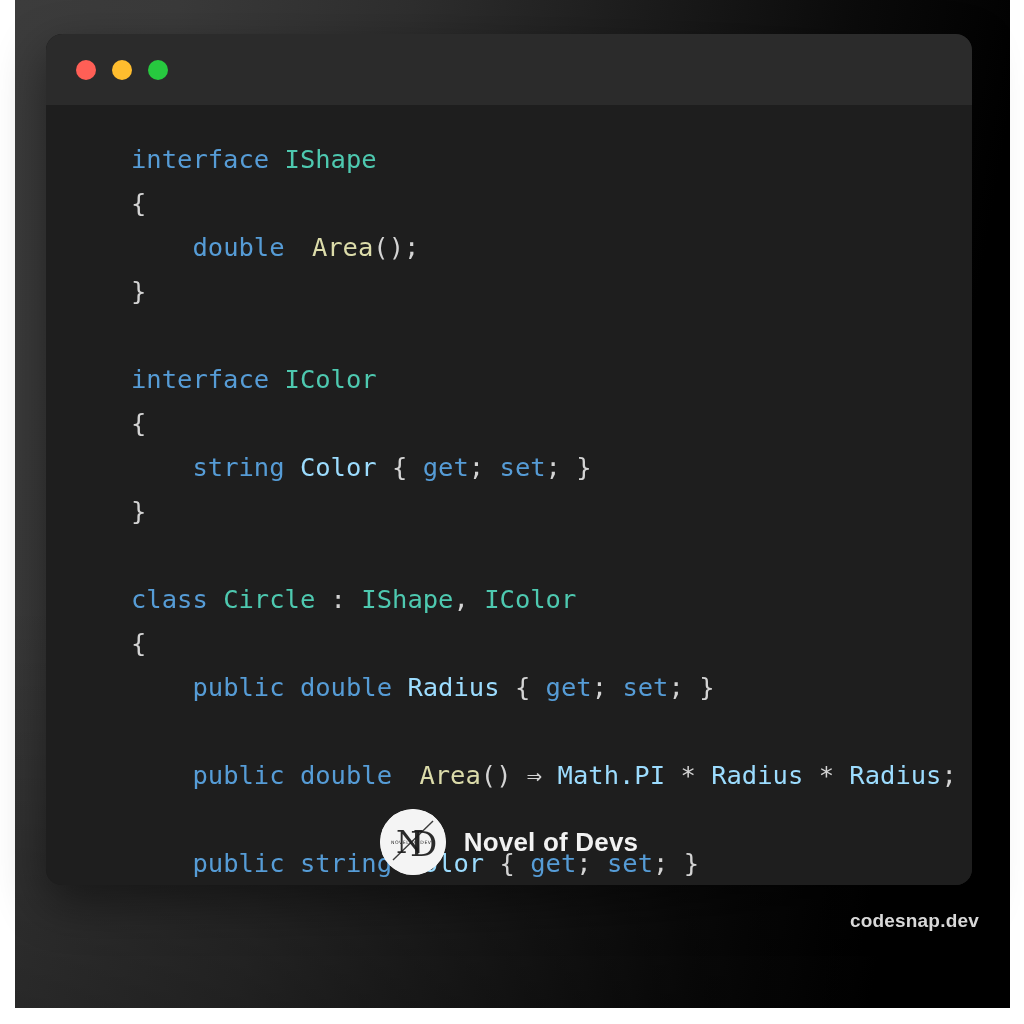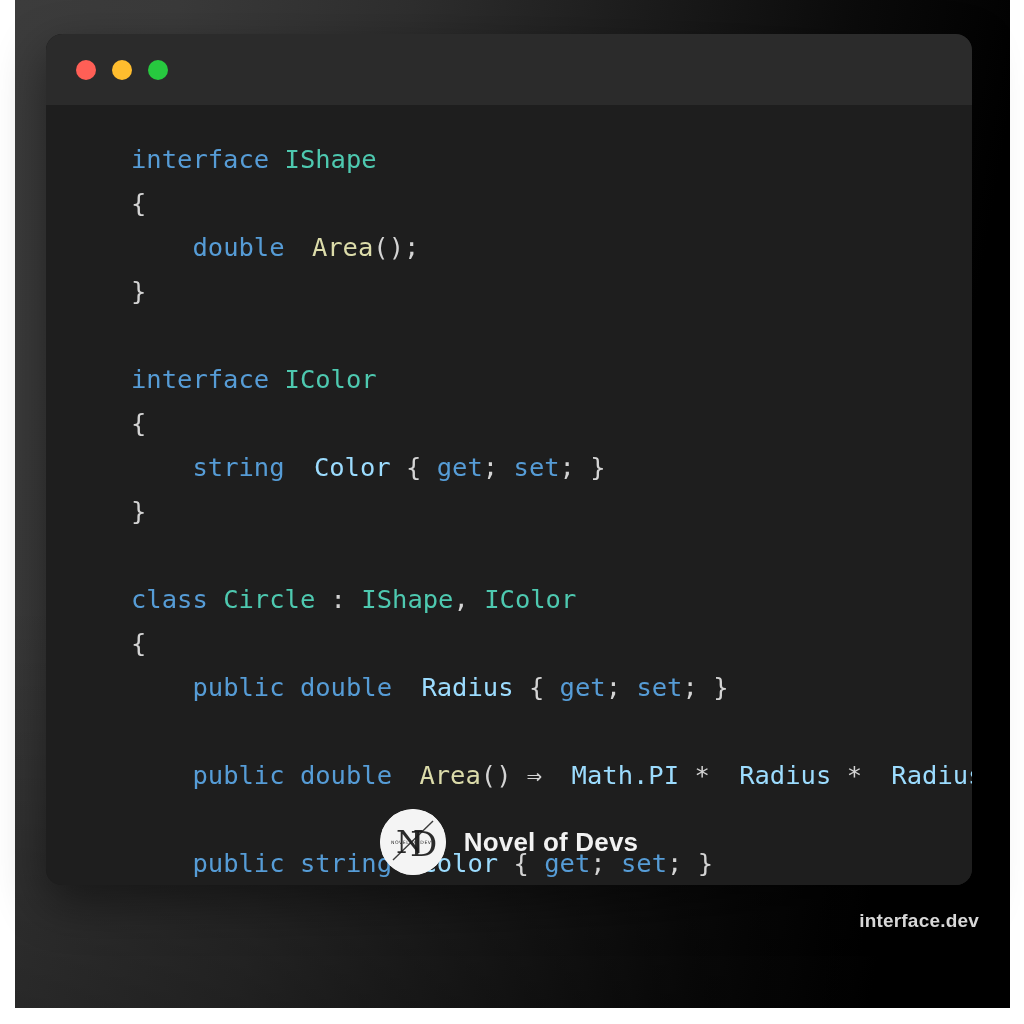--- a/index.html
+++ b/index.html
@@ -113,21 +113,21 @@
     color: #d4d4d4;
     letter-spacing: 0px;
     -webkit-font-smoothing: antialiased;
   }
   #code .ln { display: block; min-height: 44px; }
 
   
   .kw   { color: #569cd6; }  
   .type { color: #4ec9b0; }  
   .fn   { color: #dcdcaa; margin-left: 12px; }  
-  .var  { color: #9cdcfe; margin-left: 14px; }  
+  .var  { color: #9cdcfe; }  
   .pun  { color: #d4d4d4; }  
 
   
   #brand {
     position: absolute;
     left: 0;
     right: 0;
     bottom: 10px;
     display: flex;
     align-items: center;
@@ -195,15 +195,15 @@
             <line x1="13" y1="51" x2="53" y2="12" stroke="#1a1a1a" stroke-width="1.4" opacity="0.85"></line>
             <text x="33" y="35" font-family="DejaVu Sans, sans-serif" font-size="4.6" fill="#2a2a2a" text-anchor="middle" letter-spacing="0.5">NOVEL OF DEVS</text>
           </svg>
         </div>
         <span id="brand-name">Novel of Devs</span>
       </div>
 
     </div>
   </div>
 
-  <div id="watermark">interface.dev</div>
+  <div id="watermark">codesnap.dev</div>
 
 </div>
 
 </body></html>

